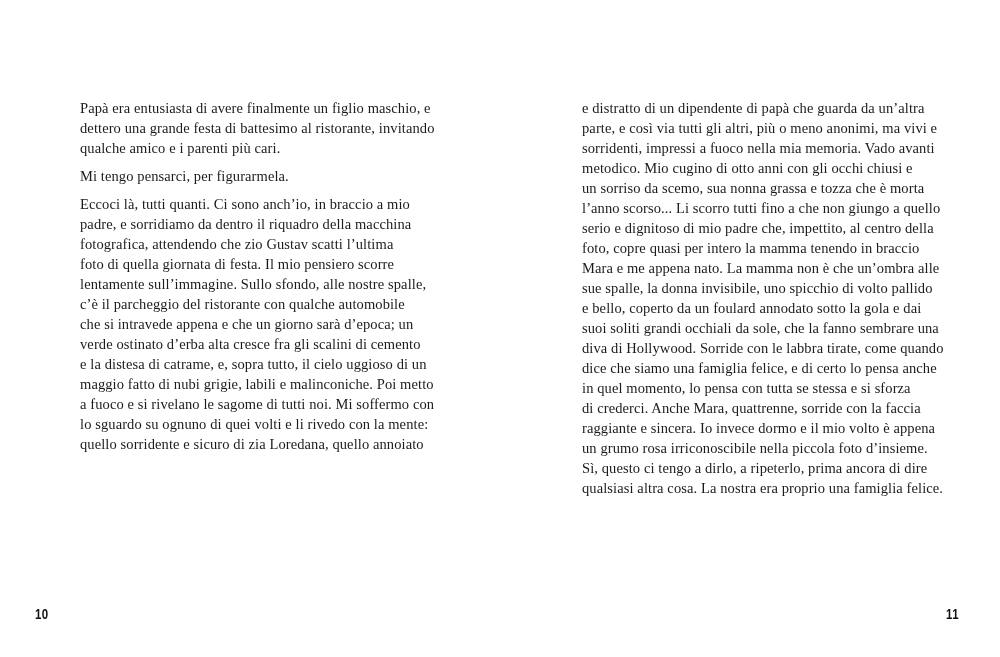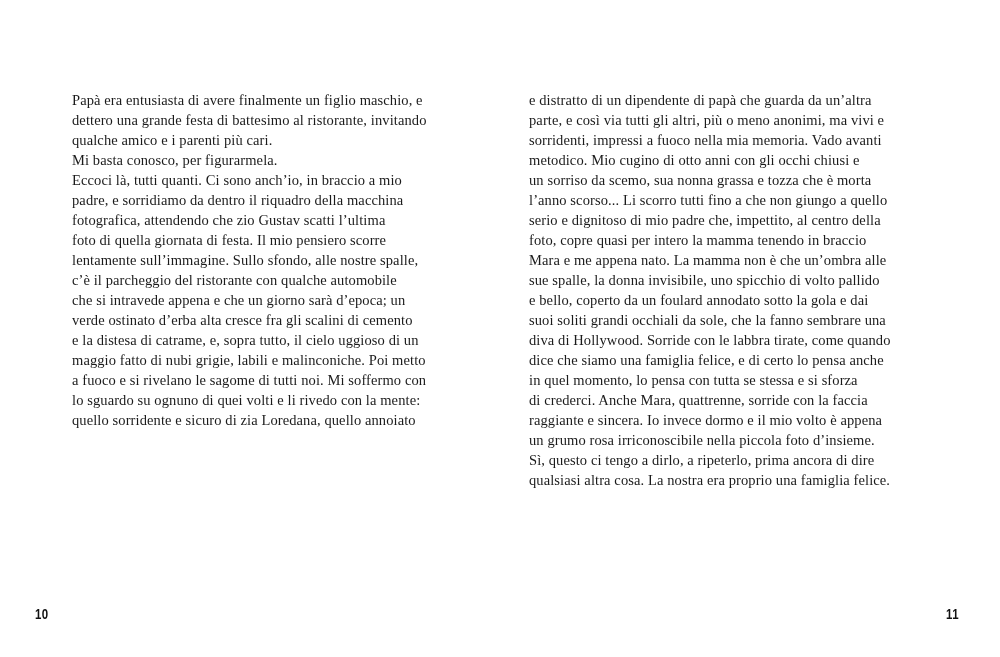--- a/index.html
+++ b/index.html
@@ -18,23 +18,23 @@
   }
   .text-column {
     position: absolute;
     top: 90px;
     width: 372px;
     font-size: 14.5px;
     line-height: 20px;
     letter-spacing: 0.1px;
   }
   .left-col  { left: 72px; }
-  .right-col { left: 529px; }
+  .right-col { left: 574px; }
   .text-column p {
-    margin: 0;
+    margin: 8px;
     padding: 0;
     white-space: pre; 
   }
   .page-number {
     position: absolute;
     top: 606px;
     font-family: "Liberation Sans", "DejaVu Sans", sans-serif;
     font-weight: 700;
     font-size: 14px;
     color: #111111;
@@ -48,21 +48,21 @@
 </head>
 <body>
 
 <div class="spread">
 
   <div>
     <div class="text-column left-col">
         <p>Papà era entusiasta di avere finalmente un figlio maschio, e
 dettero una grande festa di battesimo al ristorante, invitando
 qualche amico e i parenti più cari.</p>
-        <p>Mi basta conosco, per figurarmela.</p>
+        <p>Mi tengo pensarci, per figurarmela.</p>
         <p>Eccoci là, tutti quanti. Ci sono anch’io, in braccio a mio
 padre, e sorridiamo da dentro il riquadro della macchina
 fotografica, attendendo che zio Gustav scatti l’ultima
 foto di quella giornata di festa. Il mio pensiero scorre
 lentamente sull’immagine. Sullo sfondo, alle nostre spalle,
 c’è il parcheggio del ristorante con qualche automobile
 che si intravede appena e che un giorno sarà d’epoca; un
 verde ostinato d’erba alta cresce fra gli scalini di cemento
 e la distesa di catrame, e, sopra tutto, il cielo uggioso di un
 maggio fatto di nubi grigie, labili e malinconiche. Poi metto

